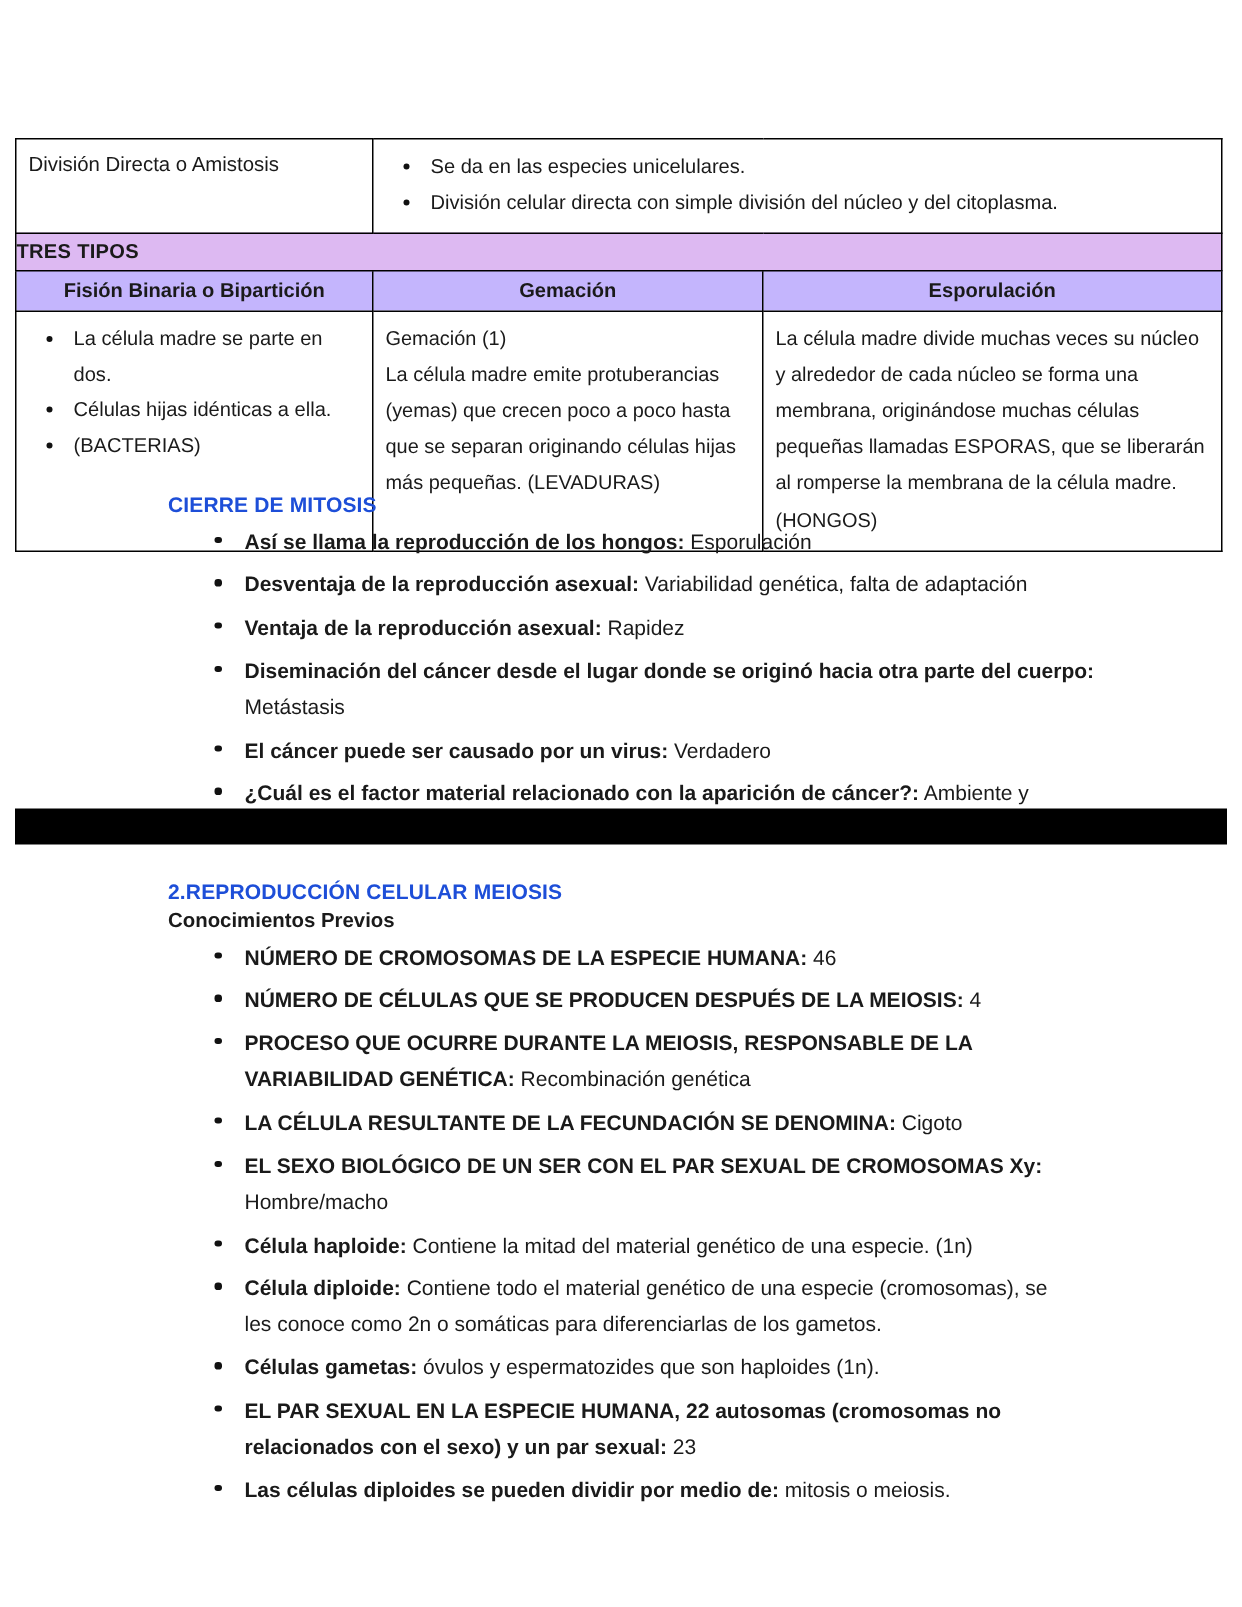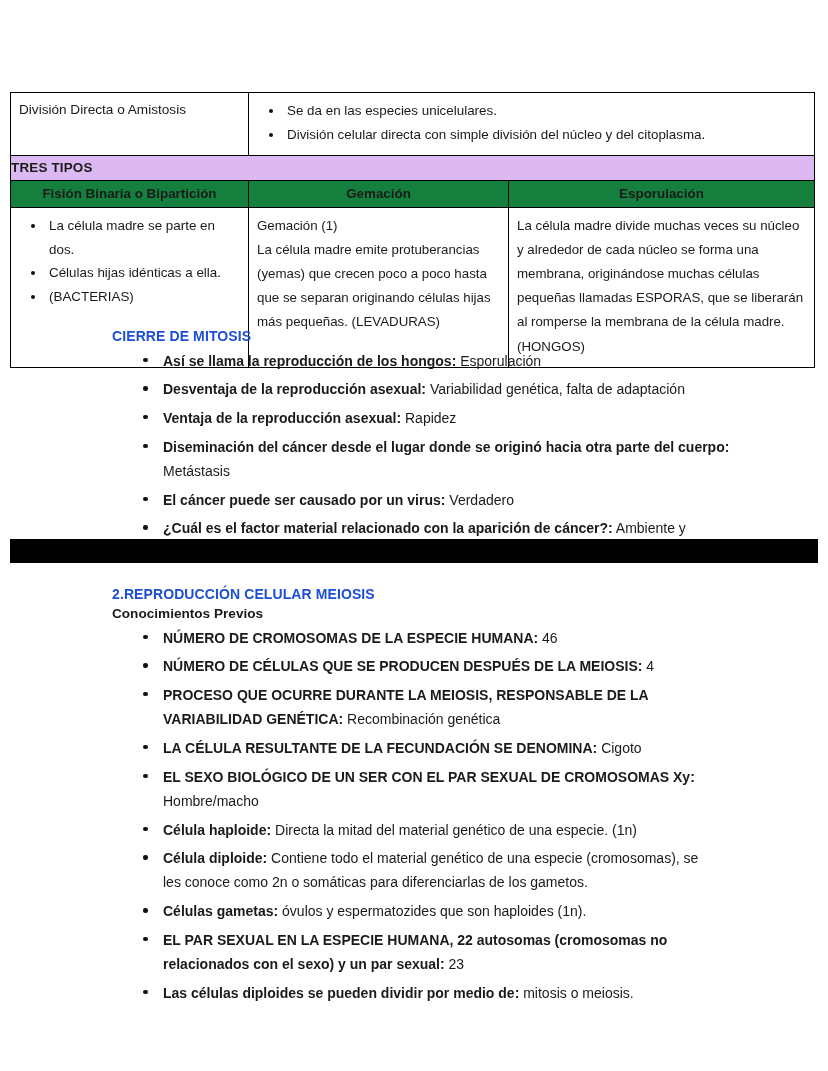--- a/index.html
+++ b/index.html
@@ -78,21 +78,21 @@
 
   tr.band-row td {
     background: #ddb9f2;
     text-align: left;
     font-weight: bold;
     font-size: 13.4px;
     padding: 4px 0 5px 0;
     letter-spacing: .2px;
   }
   tr.head-row td {
-    background: #15803d;
+    background: #c4b5fd;
     text-align: center;
     font-weight: bold;
     font-size: 13.4px;
     padding: 5px 0 6px 0;
   }
   td.body-cell {
     line-height: 1.82;
     font-size: 13.3px;
     padding: 7px 10px 9px 10px;
   }
@@ -250,21 +250,21 @@
       <li>
         <span class="q">PROCESO QUE OCURRE DURANTE LA MEIOSIS, RESPONSABLE DE LA VARIABILIDAD GENÉTICA:</span><span class="a"> Recombinación genética</span>
       </li>
       <li>
         <span class="q">LA CÉLULA RESULTANTE DE LA FECUNDACIÓN SE DENOMINA:</span><span class="a"> Cigoto</span>
       </li>
       <li>
         <span class="q">EL SEXO BIOLÓGICO DE UN SER CON EL PAR SEXUAL DE CROMOSOMAS Xy:</span><span class="a"> Hombre/macho</span>
       </li>
       <li>
-        <span class="q">Célula haploide:</span><span class="a"> Directa la mitad del material genético de una especie. (1n)</span>
+        <span class="q">Célula haploide:</span><span class="a"> Contiene la mitad del material genético de una especie. (1n)</span>
       </li>
       <li>
         <span class="q">Célula diploide:</span><span class="a"> Contiene todo el material genético de una especie (cromosomas), se les conoce como 2n o somáticas para diferenciarlas de los gametos.</span>
       </li>
       <li>
         <span class="q">Células gametas:</span><span class="a"> óvulos y espermatozides que son haploides (1n).</span>
       </li>
       <li>
         <span class="q">EL PAR SEXUAL EN LA ESPECIE HUMANA, 22 autosomas (cromosomas no relacionados con el sexo) y un par sexual:</span><span class="a"> 23</span>
       </li>

